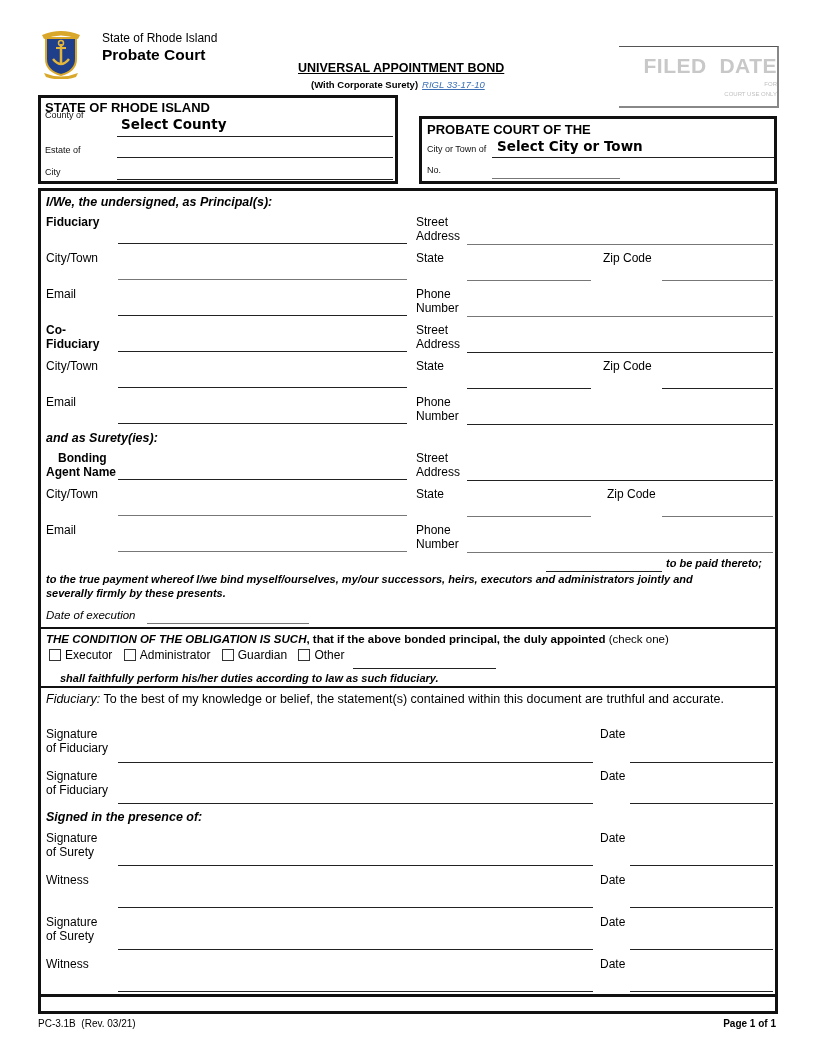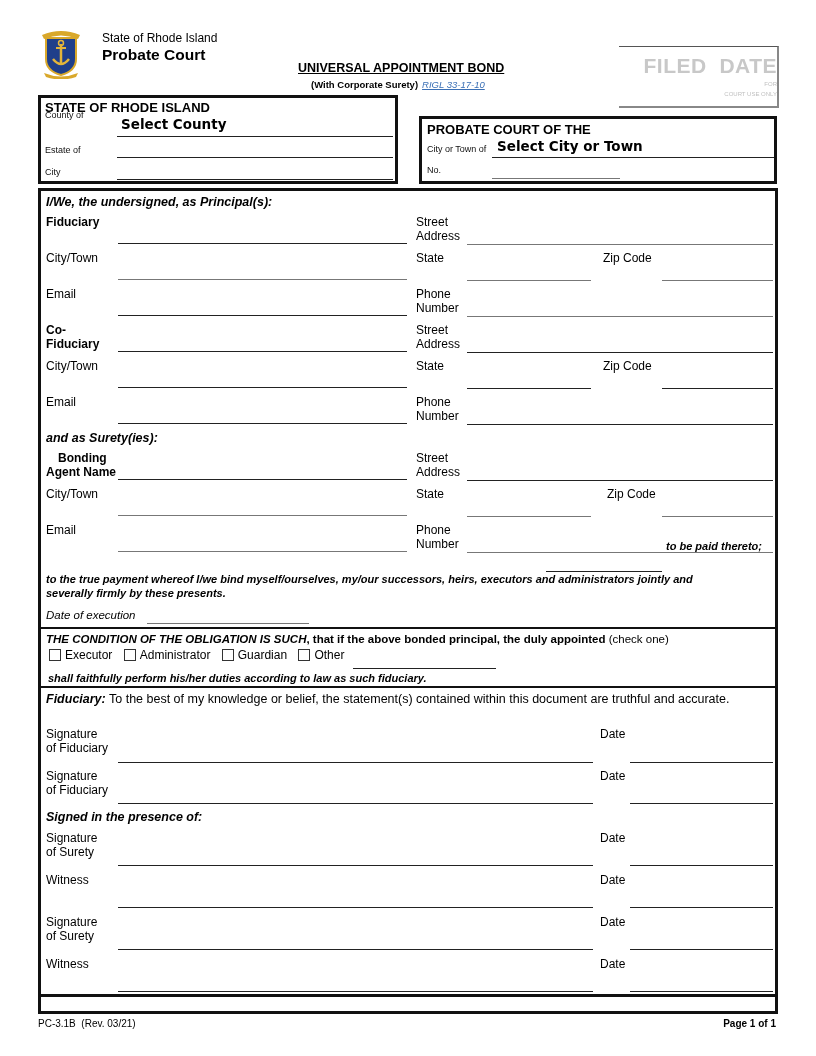--- a/index.html
+++ b/index.html
@@ -135,44 +135,44 @@
   <div class="line gray" style="left:426px;top:325px;width:124px;"></div>
   <div class="lbl" style="left:566px;top:296px;">Zip Code</div>
   <div class="line gray" style="left:621px;top:325px;width:111px;"></div>
 
   <div class="lbl" style="left:5px;top:332px;">Email</div>
   <div class="line gray" style="left:77px;top:360px;width:289px;"></div>
   <div class="lbl" style="left:375px;top:332px;width:50px;">Phone Number</div>
   <div class="line gray" style="left:426px;top:361px;width:306px;"></div>
 
   <div class="line" style="left:505px;top:380px;width:116px;"></div>
-  <div class="para" style="left:625px;top:348px;">to be paid thereto;</div>
+  <div class="para" style="left:625px;top:365px;">to be paid thereto;</div>
   <div class="para" style="left:5px;top:381px;">to the true payment whereof I/we bind myself/ourselves, my/our successors, heirs, executors and administrators jointly and</div>
   <div class="para" style="left:5px;top:395px;">severally firmly by these presents.</div>
   <div class="lbl" style="left:5px;top:417px;font-size:11.5px;font-style:italic;">Date of execution</div>
   <div class="line gray" style="left:106px;top:432px;width:162px;"></div>
 
   <div class="hline" style="top:436px;"></div>
 
   <div class="lbl" style="left:5px;top:441px;font-size:11.5px;">
     <span style="font-weight:bold;font-style:italic;">THE CONDITION OF THE OBLIGATION IS SUCH</span><span style="font-weight:bold;">, that if the above bonded principal, the duly appointed</span><span> (check one)</span>
   </div>
   <div class="cb-wrap" style="left:8px;top:457px;">
     <span class="cb-item"><span class="cb"></span><span>Executor</span></span>
     <span class="cb-item"><span class="cb"></span><span>Administrator</span></span>
     <span class="cb-item"><span class="cb"></span><span>Guardian</span></span>
     <span class="cb-item"><span class="cb"></span><span>Other</span></span>
   </div>
   <div class="line" style="left:312px;top:477px;width:143px;"></div>
-  <div class="para" style="left:7px;top:480px;text-align:right;">shall faithfully perform his/her duties according to law as such fiduciary.</div>
+  <div class="para" style="left:19px;top:480px;text-align:right;">shall faithfully perform his/her duties according to law as such fiduciary.</div>
 
   <div class="hline" style="top:495px;"></div>
 
   <div class="lbl" style="left:5px;top:500px;width:700px;font-size:12.5px;line-height:16px;">
-    <span style="font-weight:bold;font-style:italic;">Fiduciary:</span><span> To the best of my knowledge or belief, the statement(s) contained within this document are truthful and accurate.</span>
+    <span style="font-weight:normal;font-style:italic;">Fiduciary:</span><span> To the best of my knowledge or belief, the statement(s) contained within this document are truthful and accurate.</span>
   </div>
 
   <div class="lbl" style="left:5px;top:536px;">Signature</div>
   <div class="lbl" style="left:5px;top:550px;">of Fiduciary</div>
   <div class="line" style="left:77px;top:571px;width:475px;"></div>
   <div class="lbl" style="left:559px;top:536px;">Date</div>
   <div class="line" style="left:589px;top:571px;width:143px;"></div>
 
   <div class="lbl" style="left:5px;top:578px;">Signature</div>
   <div class="lbl" style="left:5px;top:592px;">of Fiduciary</div>

